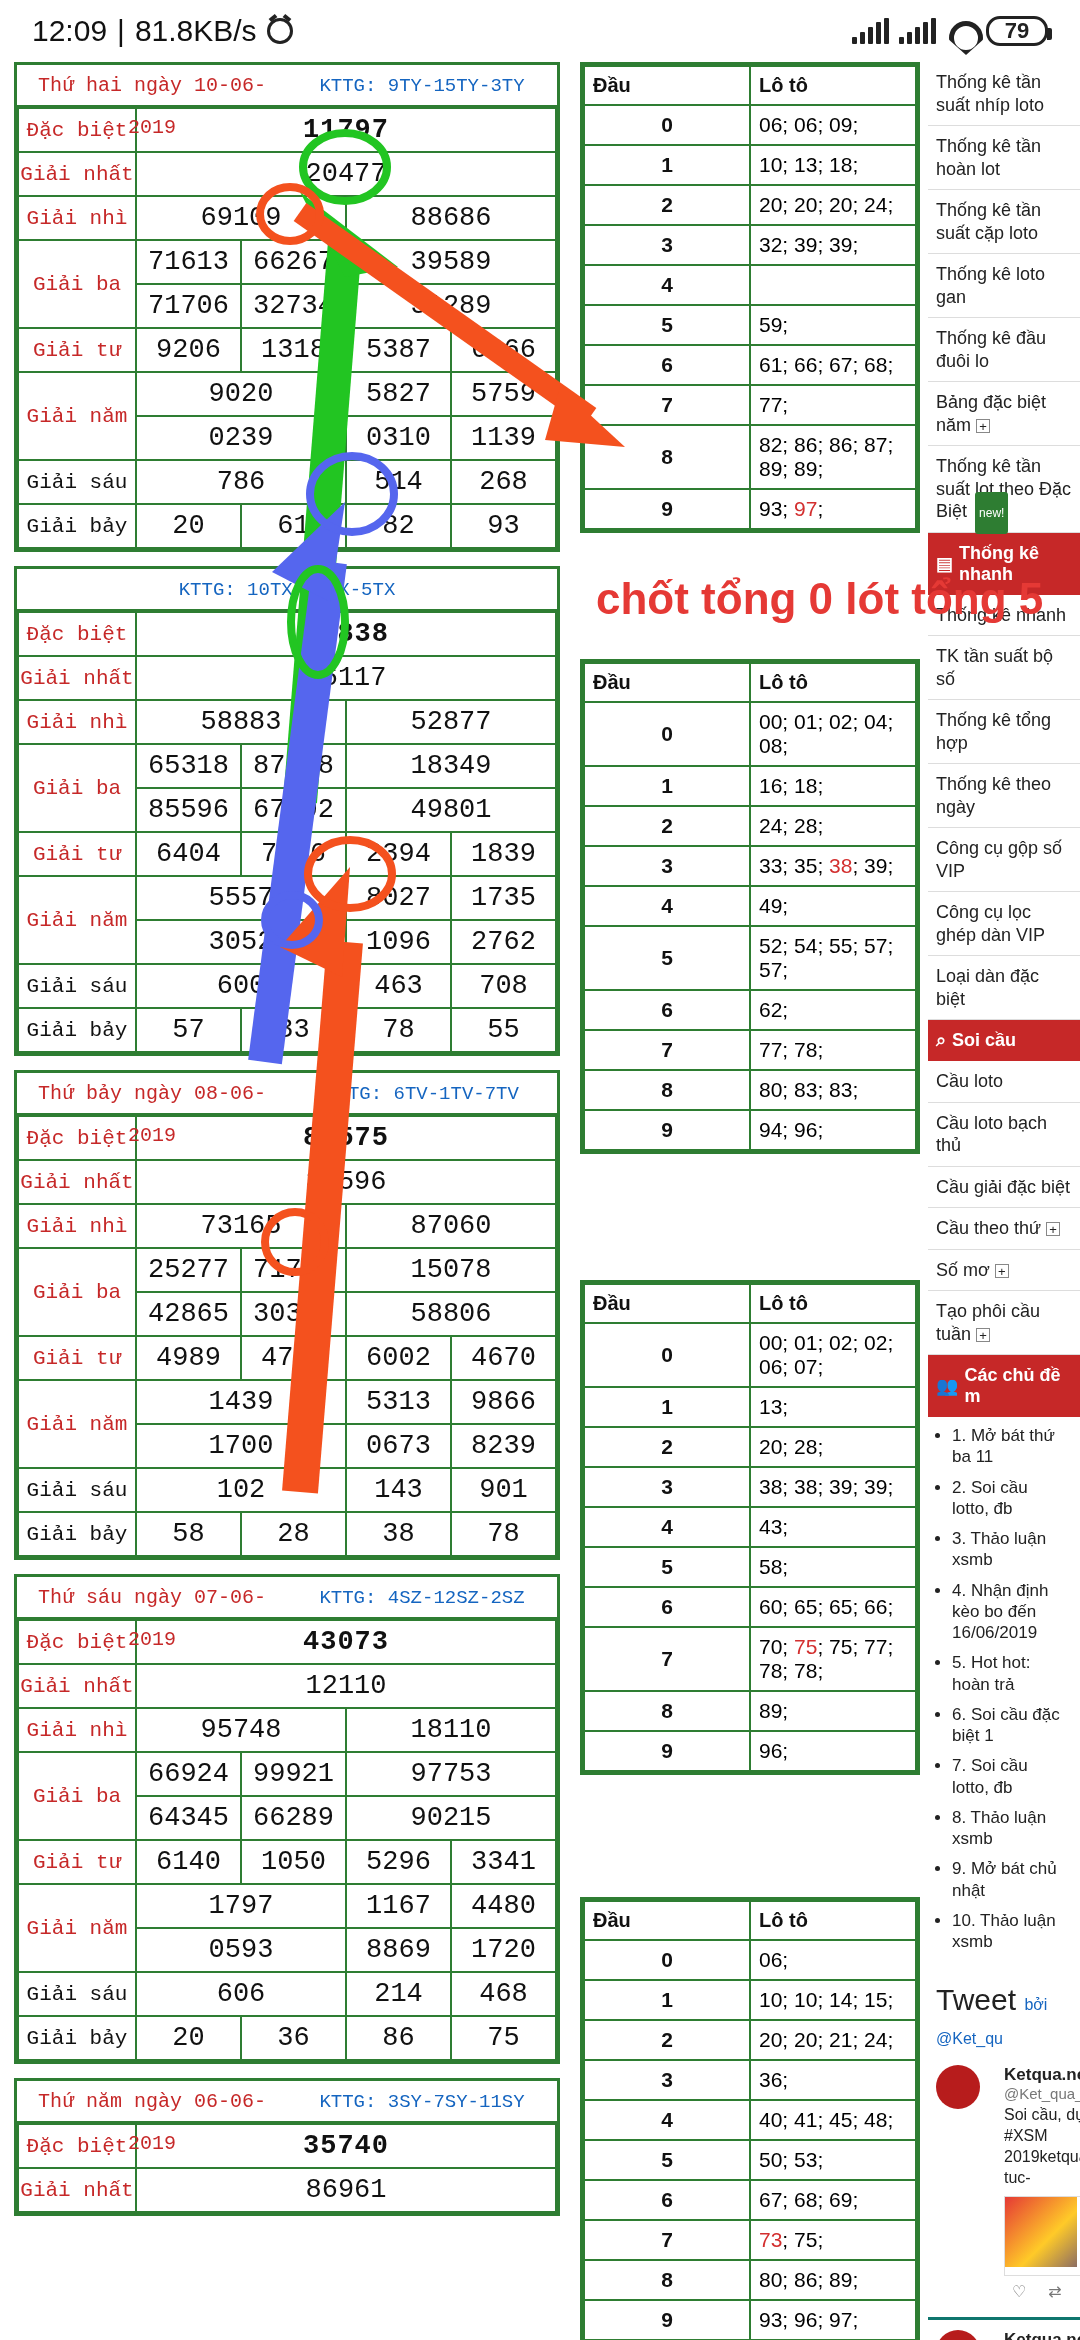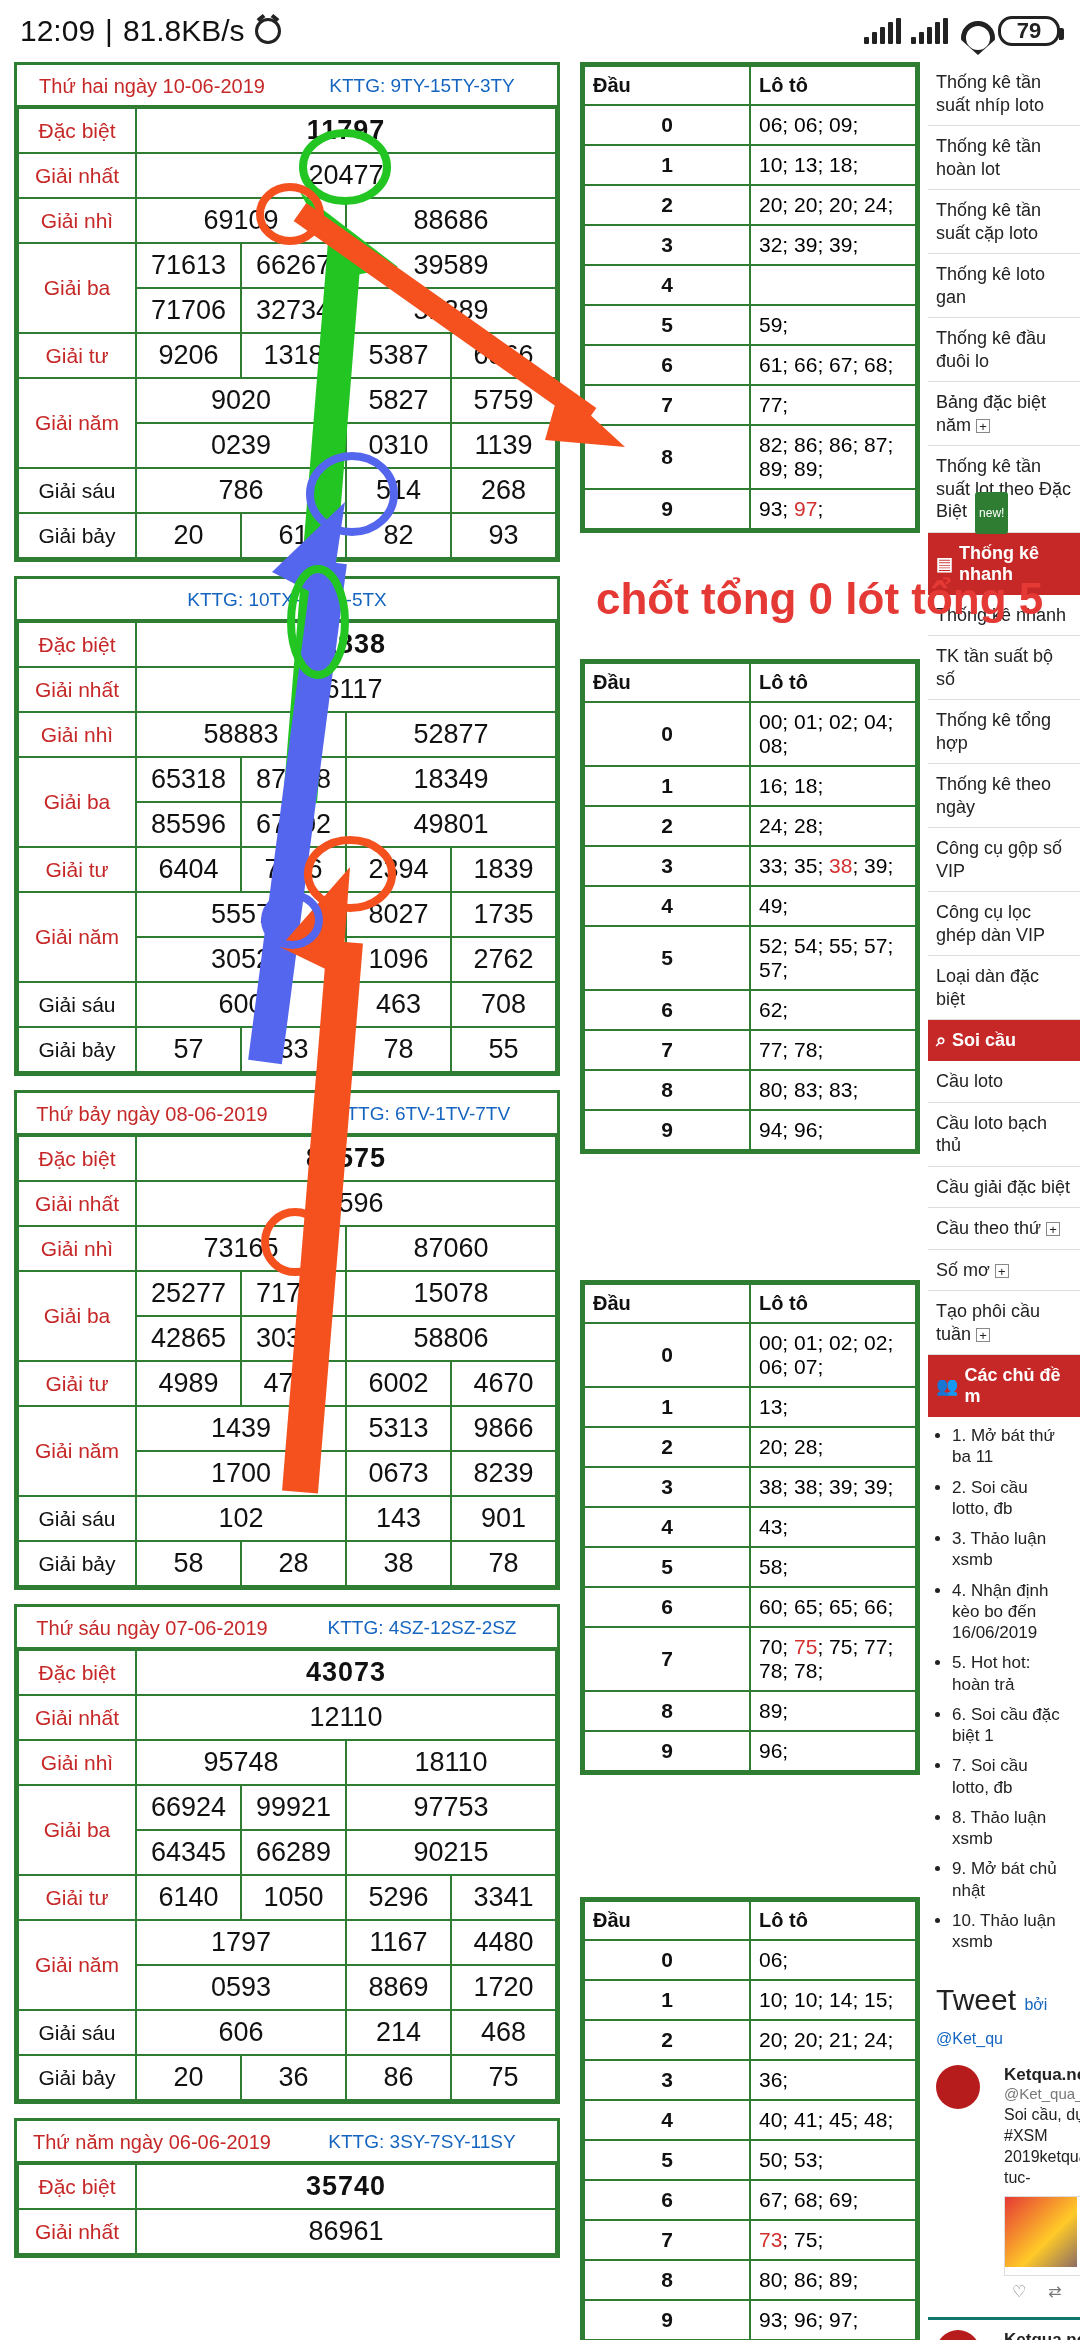--- a/index.html
+++ b/index.html
@@ -3,42 +3,42 @@
 <meta charset="utf-8">
 <style>
   * { box-sizing: border-box; margin:0; padding:0; }
   html,body { width:1080px; height:2340px; background:#ffffff; font-family:"Liberation Sans", sans-serif; }
   body { position:relative; overflow:hidden; }
 
   
   .statusbar {
     position:absolute; left:0; top:0; width:1080px; height:62px;
     display:flex; align-items:center; justify-content:space-between;
-    padding:0 20px; background:#ffffff;
+    padding:0 32px; background:#ffffff;
   }
   .sb-left { display:flex; align-items:center; gap:10px; font-size:30px; color:#111; }
   .sb-right { display:flex; align-items:center; gap:10px; }
   .alarm { width:26px; height:26px; border:3px solid #222; border-radius:50%; position:relative; display:inline-block; }
   .alarm:before, .alarm:after{ content:""; position:absolute; width:8px; height:4px; background:#222; top:-5px; }
   .alarm:before{ left:-1px; transform:rotate(-40deg);} .alarm:after{ right:-1px; transform:rotate(40deg);}
   .bars { display:flex; align-items:flex-end; gap:3px; height:26px;}
   .bars i{ display:block; width:5px; background:#222; border-radius:1px;}
   .bars i:nth-child(1){height:7px}.bars i:nth-child(2){height:12px}.bars i:nth-child(3){height:17px}.bars i:nth-child(4){height:22px}.bars i:nth-child(5){height:26px}
   .wifi { width:30px; height:24px; position:relative; }
   .wifi:after{ content:""; position:absolute; left:3px; top:2px; width:24px; height:24px;
     border:5px solid #222; border-radius:50%; clip-path:polygon(0 0,100% 0,100% 55%,50% 100%,0 55%); }
   .batt { width:62px; height:30px; border:3px solid #222; border-radius:14px; position:relative;
     display:flex; align-items:center; justify-content:center; font-size:22px; color:#222; font-weight:bold;}
   .batt:after{content:"";position:absolute;right:-7px;top:9px;width:5px;height:12px;background:#222;border-radius:0 2px 2px 0;}
 
   
   .page { position:absolute; left:0; top:62px; width:1080px; height:2278px; background:#fff; }
 
   
-  .results { position:absolute; left:14px; top:0; width:546px; }
+  .results { position:absolute; left:14px; top:0; width:546px;font-family:Liberation Mono, monospace; }
   .res-block { border:3px solid #2e7d32; margin-bottom:14px; }
   .res-head { display:flex; border-bottom:2px solid #2e7d32; height:42px; }
   .res-head .d { flex:1; text-align:center; font-size:20px; color:#c62828; line-height:42px; }
   .res-head .k { flex:1; text-align:center; font-size:19px; color:#1565c0; line-height:42px; }
   table.res { width:100%; border-collapse:collapse; table-layout:fixed; }
   table.res td { border:2px solid #2e7d32; text-align:center; vertical-align:middle; font-size:27px; color:#111; padding:6px 0; }
   table.res td.lbl { width:118px; font-size:21px; color:#c62828; }
   table.res td.lbl.blk { color:#111; }
   td.db { color:#d32f2f; font-size:41px; font-weight:bold; letter-spacing:1px; }
 

